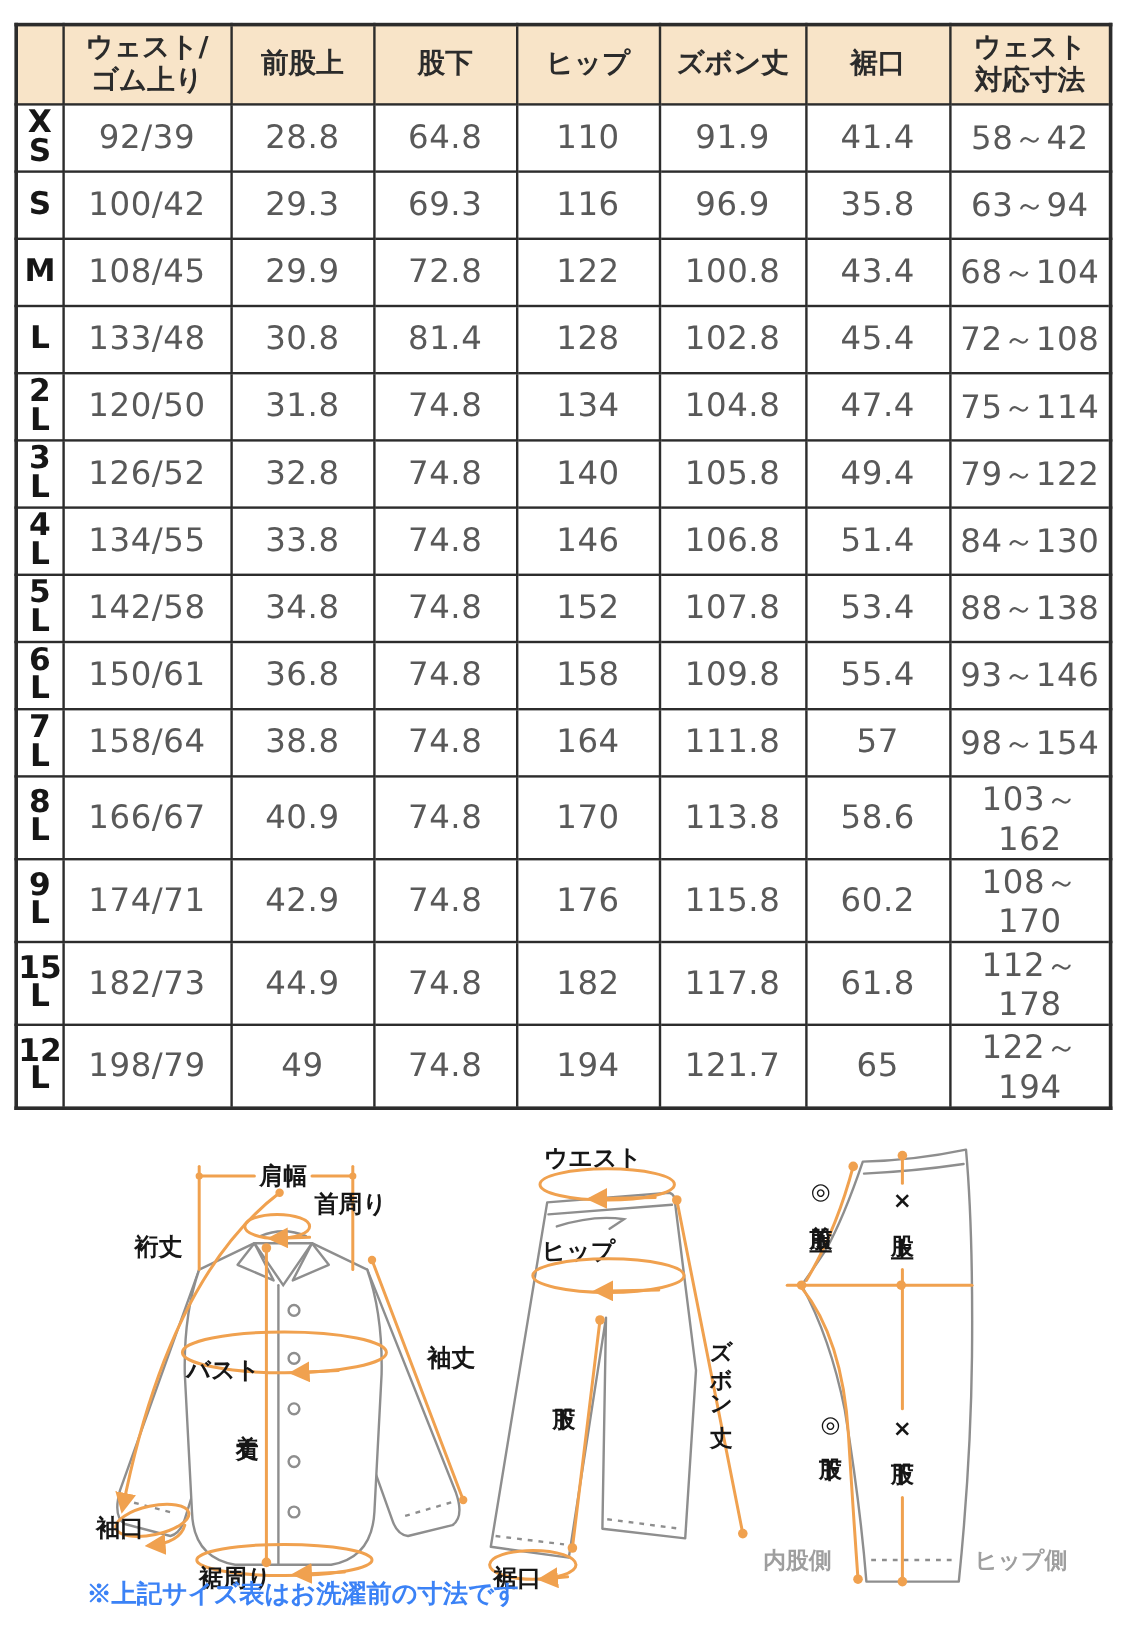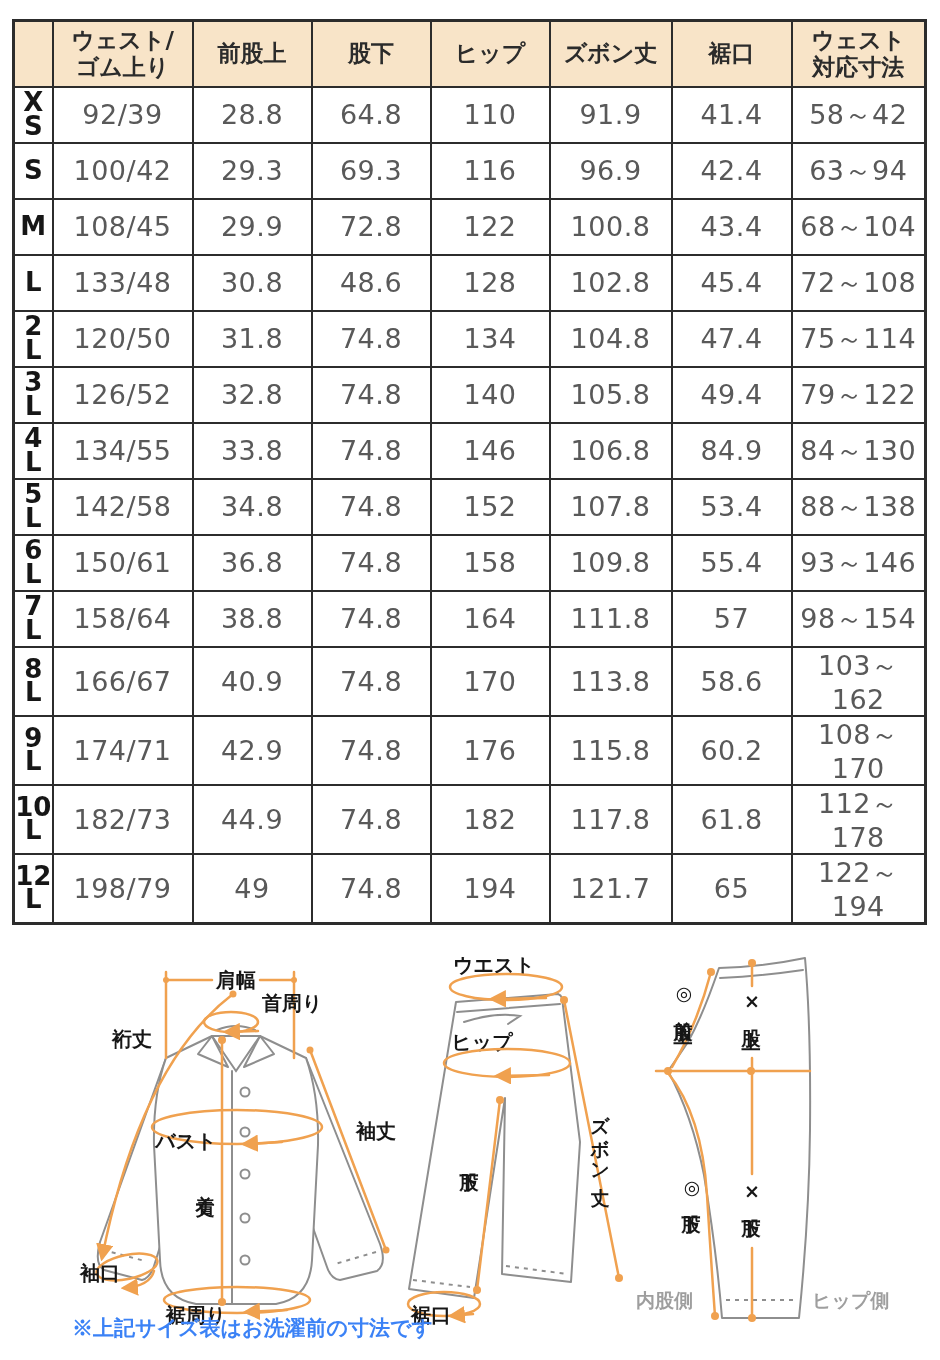--- a/index.html
+++ b/index.html
@@ -94,38 +94,38 @@
           <td>41.4</td>
           <td>58～42</td>
         </tr>
         <tr>
           <th>S</th>
           <td>100/42</td>
           <td>29.3</td>
           <td>69.3</td>
           <td>116</td>
           <td>96.9</td>
-          <td>42.4</td>
+          <td>35.8</td>
           <td>63～94</td>
         </tr>
         <tr>
           <th>M</th>
           <td>108/45</td>
           <td>29.9</td>
           <td>72.8</td>
           <td>122</td>
           <td>100.8</td>
           <td>43.4</td>
           <td>68～104</td>
         </tr>
         <tr>
           <th>L</th>
           <td>133/48</td>
           <td>30.8</td>
-          <td>48.6</td>
+          <td>81.4</td>
           <td>128</td>
           <td>102.8</td>
           <td>45.4</td>
           <td>72～108</td>
         </tr>
         <tr>
           <th>2
 L</th>
           <td>120/50</td>
           <td>31.8</td>
@@ -147,21 +147,21 @@
           <td>79～122</td>
         </tr>
         <tr>
           <th>4
 L</th>
           <td>134/55</td>
           <td>33.8</td>
           <td>74.8</td>
           <td>146</td>
           <td>106.8</td>
-          <td>84.9</td>
+          <td>51.4</td>
           <td>84～130</td>
         </tr>
         <tr>
           <th>5
 L</th>
           <td>142/58</td>
           <td>34.8</td>
           <td>74.8</td>
           <td>152</td>
           <td>107.8</td>
@@ -206,21 +206,21 @@
 L</th>
           <td>174/71</td>
           <td>42.9</td>
           <td>74.8</td>
           <td>176</td>
           <td>115.8</td>
           <td>60.2</td>
           <td>108～170</td>
         </tr>
         <tr>
-          <th>10
+          <th>15
 L</th>
           <td>182/73</td>
           <td>44.9</td>
           <td>74.8</td>
           <td>182</td>
           <td>117.8</td>
           <td>61.8</td>
           <td>112～178</td>
         </tr>
         <tr>

